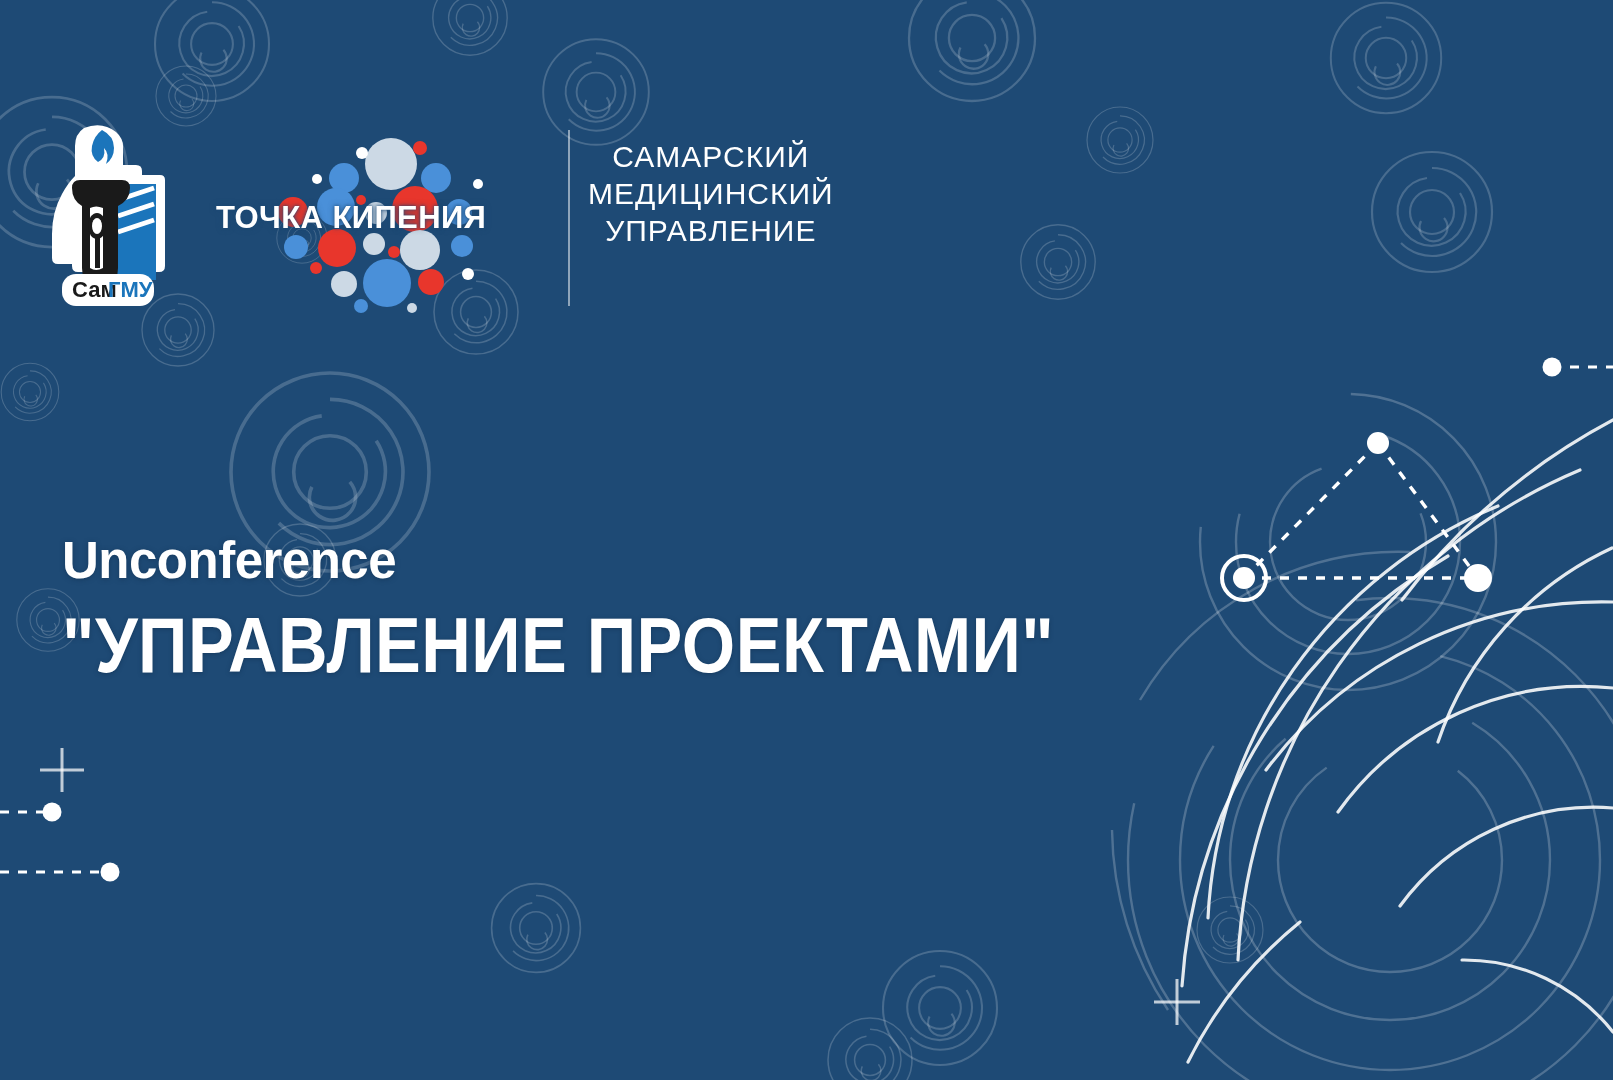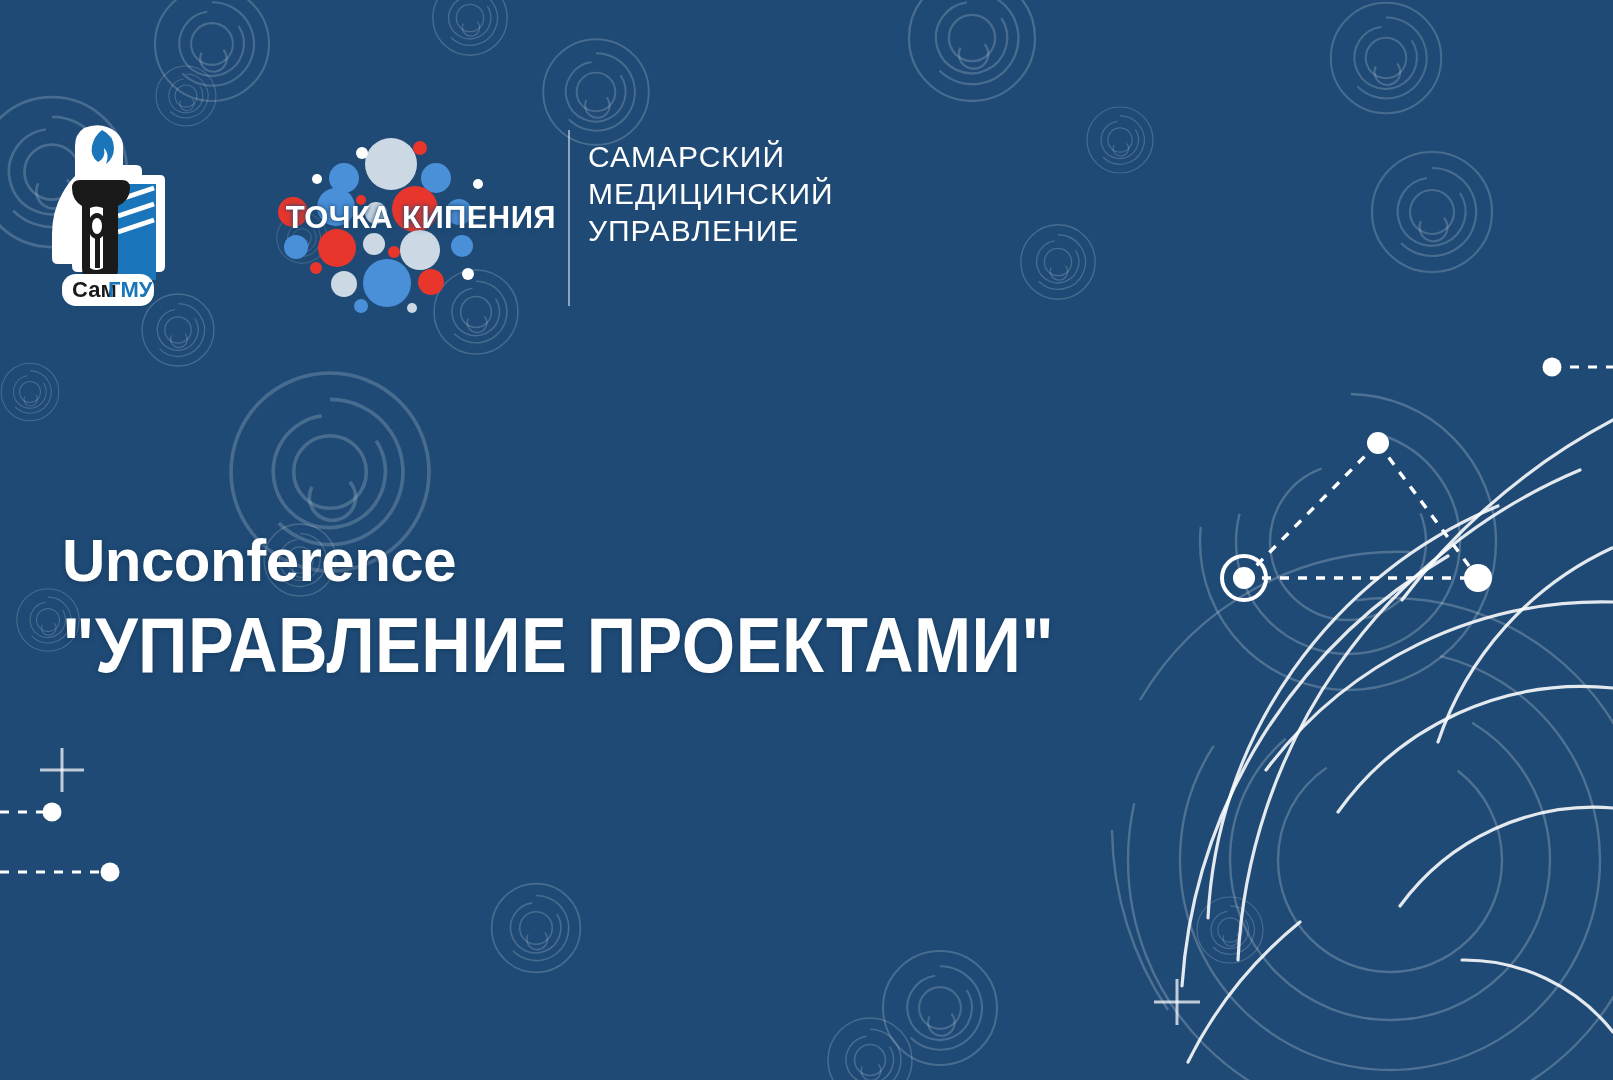--- a/index.html
+++ b/index.html
@@ -39,21 +39,21 @@
   #tk-logo {
     position:relative;
     width:340px; height:200px;
     margin-left:50px;
     flex:0 0 auto;
   }
   #tk-wordmark {
     position:absolute;
     left:0; top:84px;
     width:340px;
-    text-align:right;
+    text-align:left;
     color:#ffffff;
     font-size:31px;
     font-weight:bold;
     letter-spacing:0.4px;
     white-space:nowrap;
     z-index:3;
     text-shadow:0 0 3px rgba(30,74,117,0.95), 0 0 6px rgba(30,74,117,0.7);
   }
 
   
@@ -67,31 +67,31 @@
   
   #univ-name {
     position:absolute;
     left:588px; top:138px;
     color:#ffffff;
     font-size:30px;
     line-height:37px;
     letter-spacing:1.0px;
     font-weight:400;
   }
-  #univ-name div { white-space:nowrap; }
+  #univ-name div { white-space:nowrap;text-align:center; }
 
   
   #title-block {
     position:absolute;
     left:62px; top:520px;
     z-index:5;
   }
   #title-line-1 {
     color:#ffffff;
-    font-size:60px;
+    font-size:51px;
     font-weight:bold;
     letter-spacing:-0.5px;
     line-height:82px;
     white-space:nowrap;
     text-shadow:0 1px 5px rgba(16,46,76,0.55);
   }
   #title-line-2 {
     color:#ffffff;
     font-size:78px;
     font-weight:bold;

